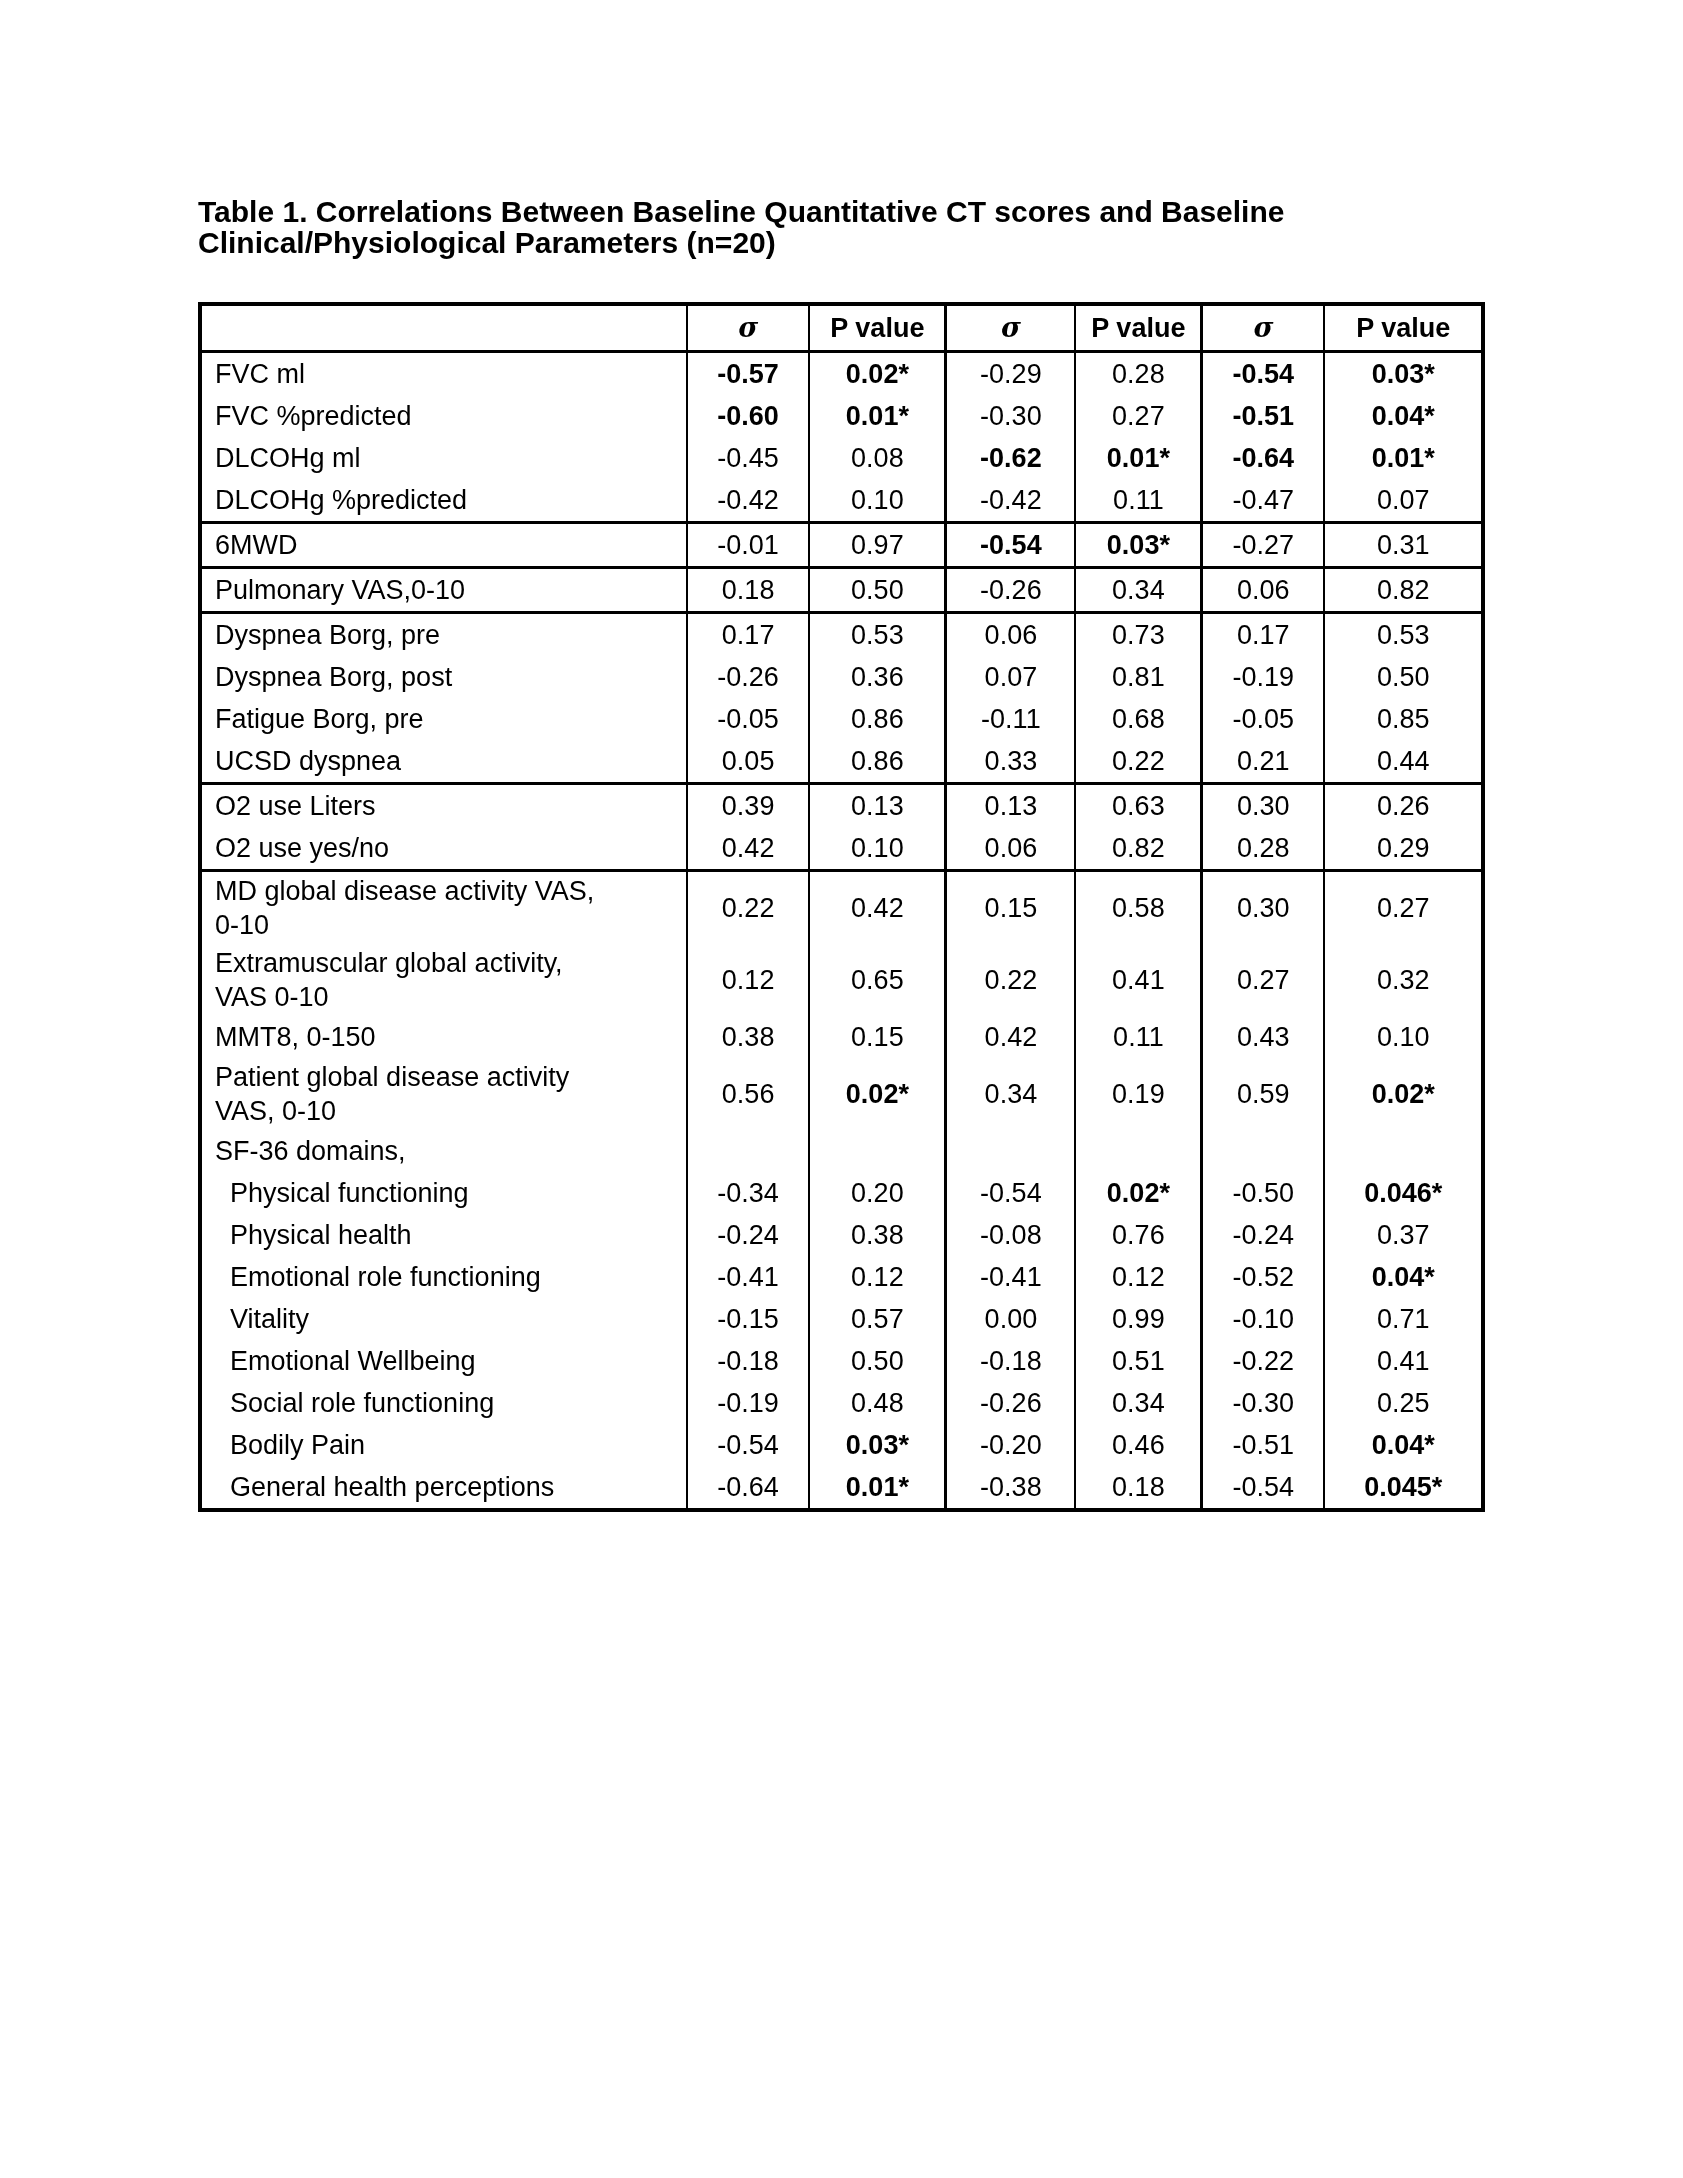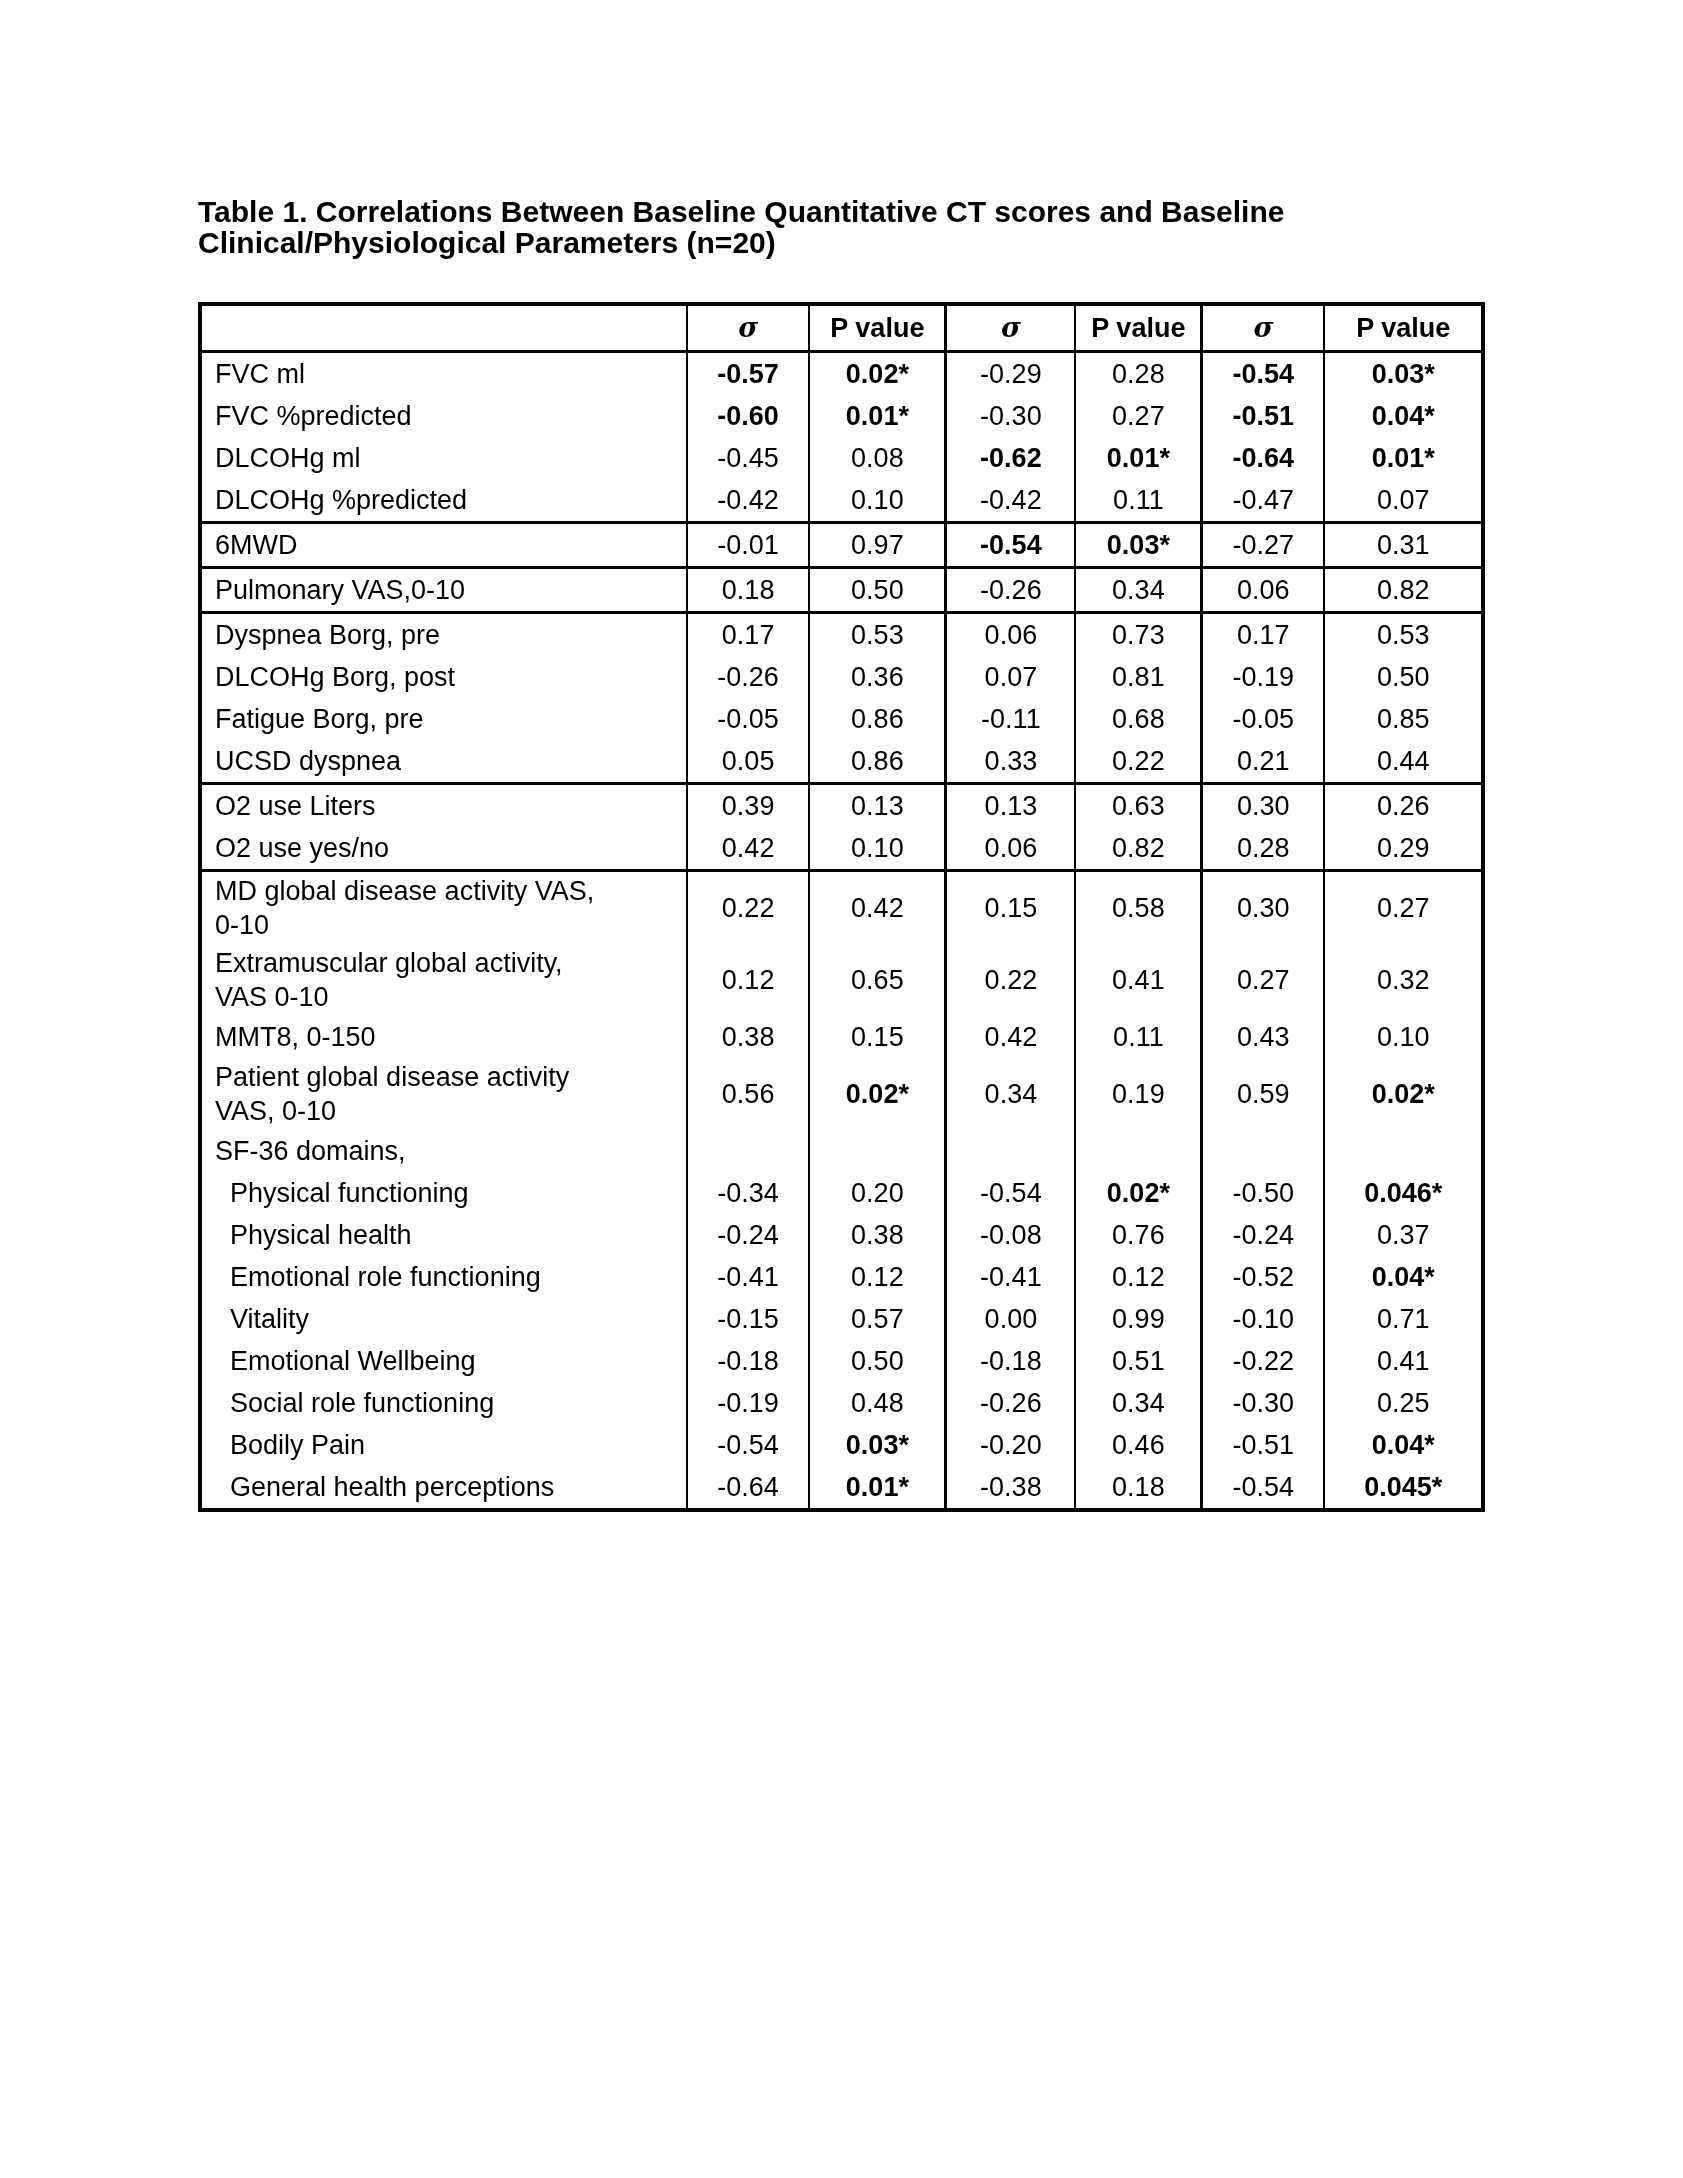--- a/index.html
+++ b/index.html
@@ -161,21 +161,21 @@
         <tr>
           <td class="label">Dyspnea Borg, pre</td>
           <td class="num vthin">0.17</td>
           <td class="num vthin">0.53</td>
           <td class="num vthick">0.06</td>
           <td class="num vthin">0.73</td>
           <td class="num vthick">0.17</td>
           <td class="num vthin">0.53</td>
         </tr>
         <tr>
-          <td class="label">DLCOHg Borg, post</td>
+          <td class="label">Dyspnea Borg, post</td>
           <td class="num vthin">-0.26</td>
           <td class="num vthin">0.36</td>
           <td class="num vthick">0.07</td>
           <td class="num vthin">0.81</td>
           <td class="num vthick">-0.19</td>
           <td class="num vthin">0.50</td>
         </tr>
         <tr>
           <td class="label">Fatigue Borg, pre</td>
           <td class="num vthin">-0.05</td>

